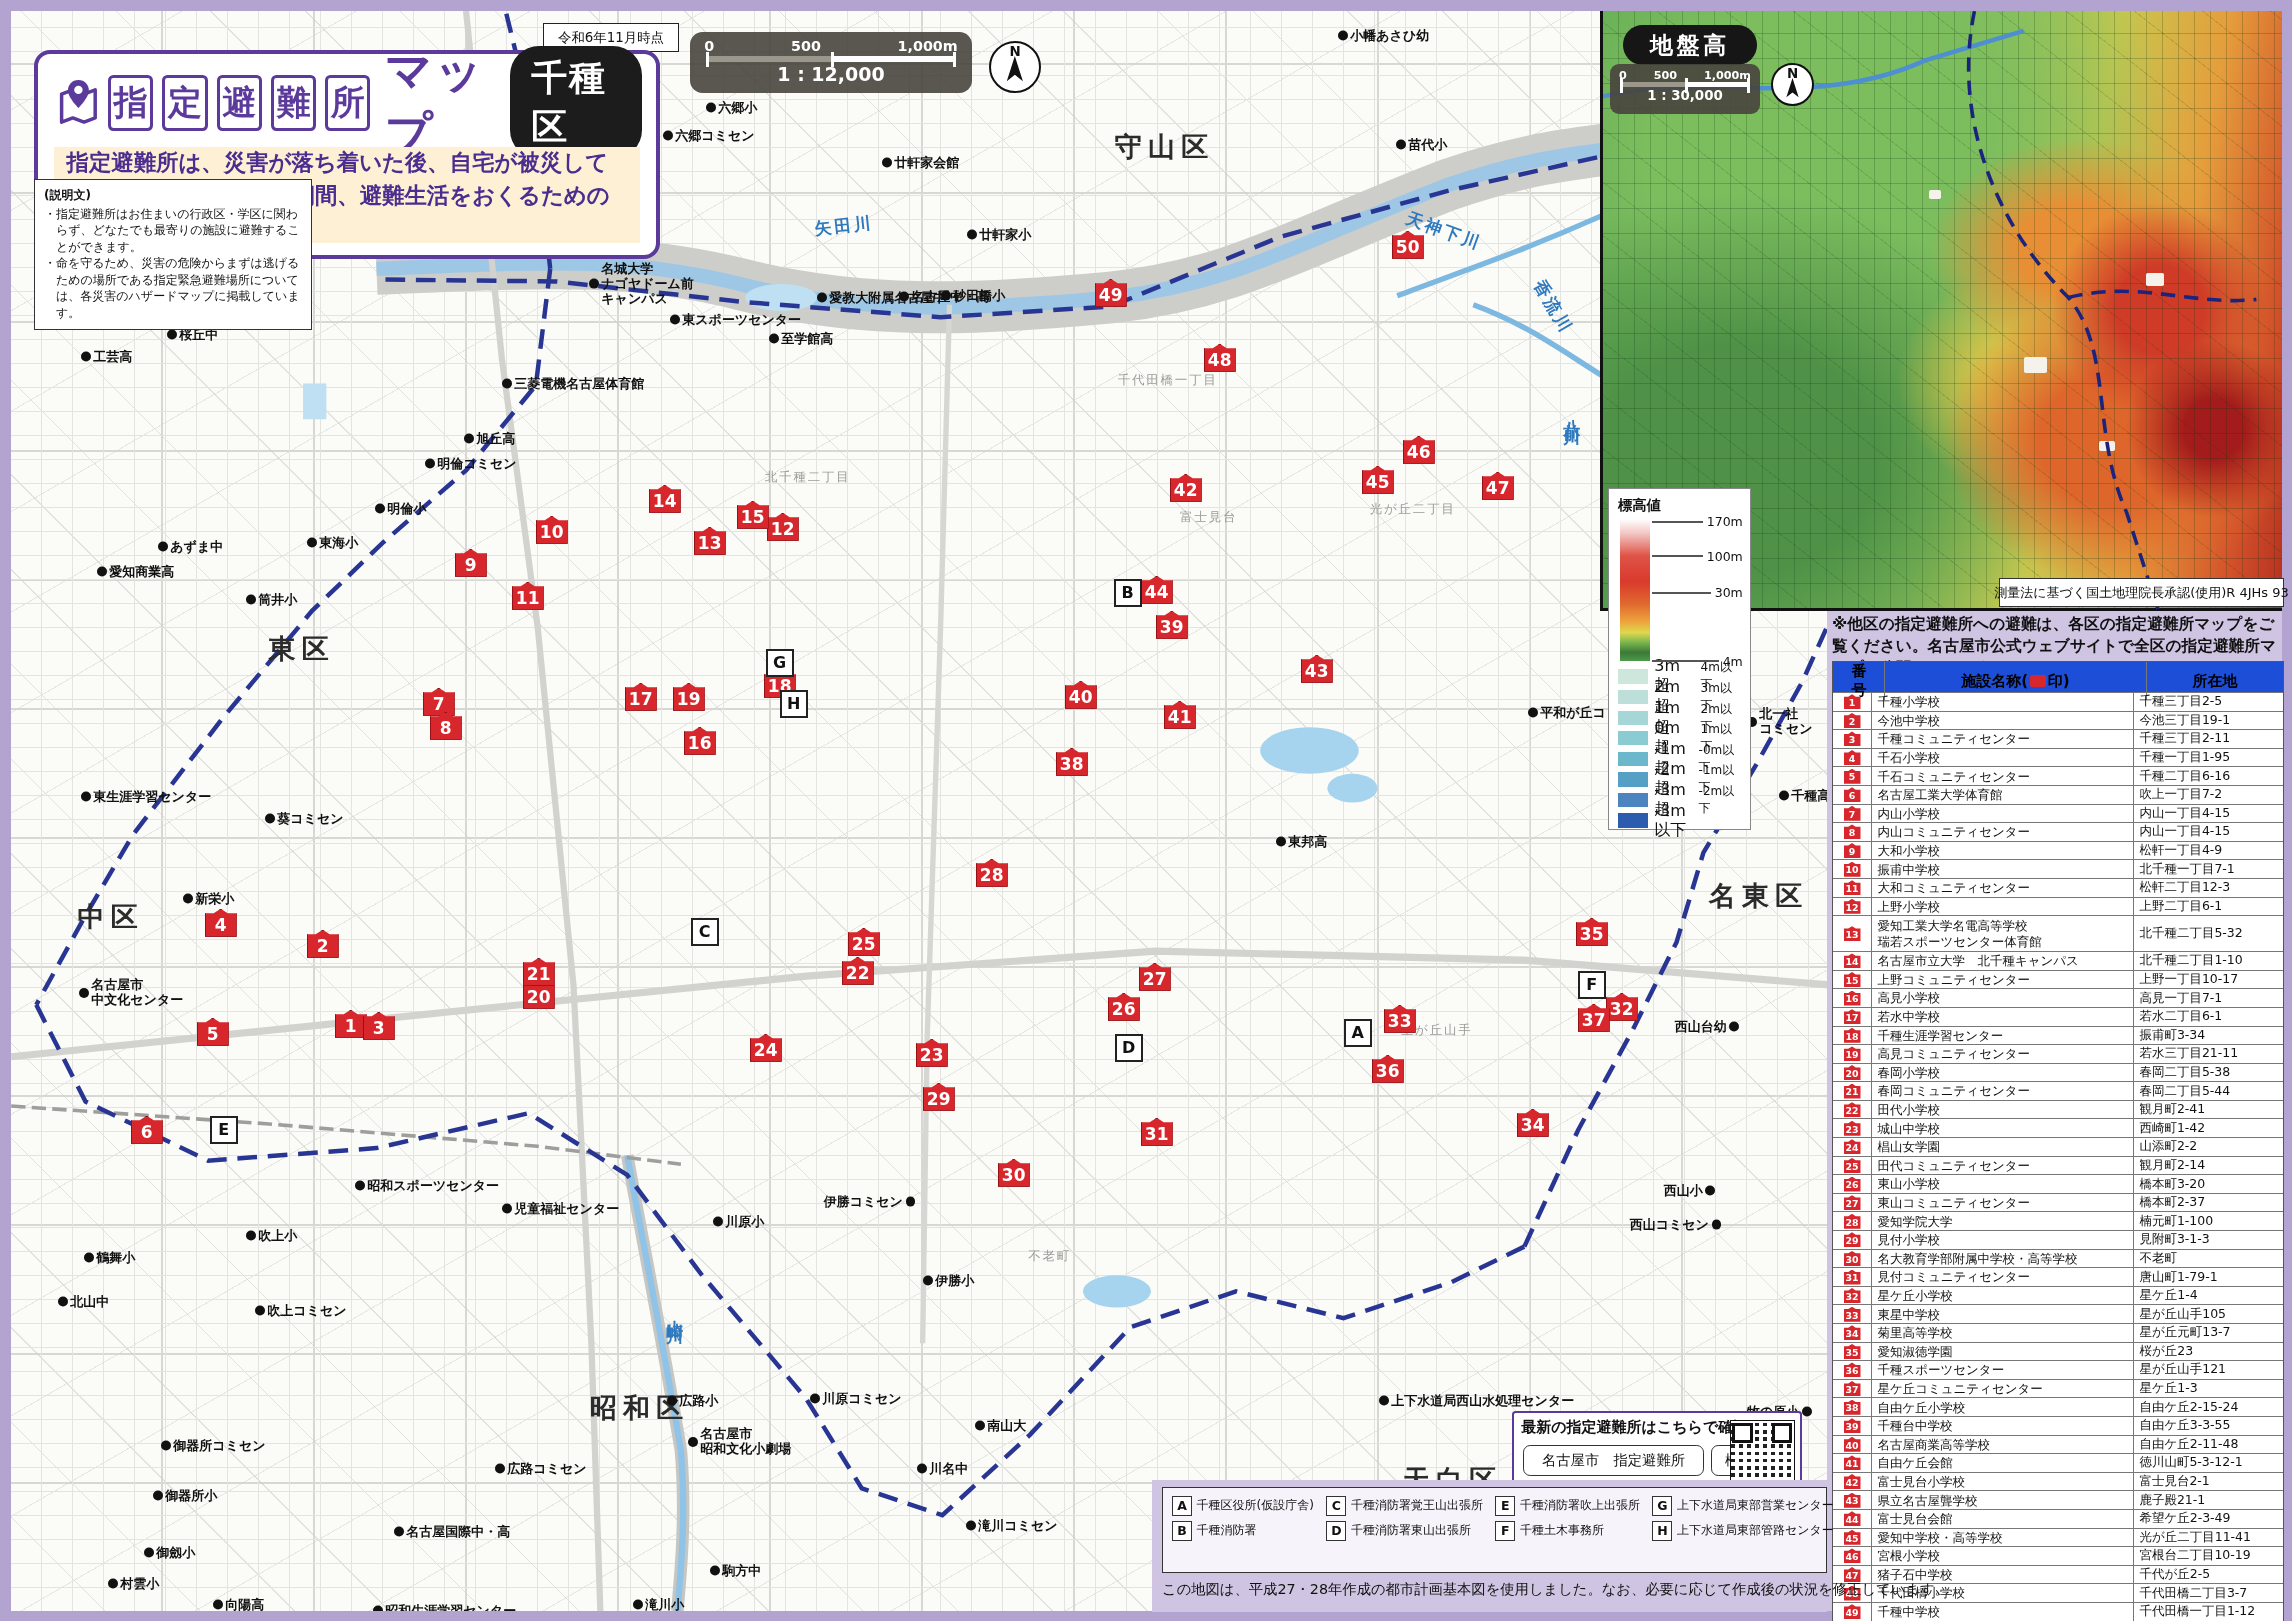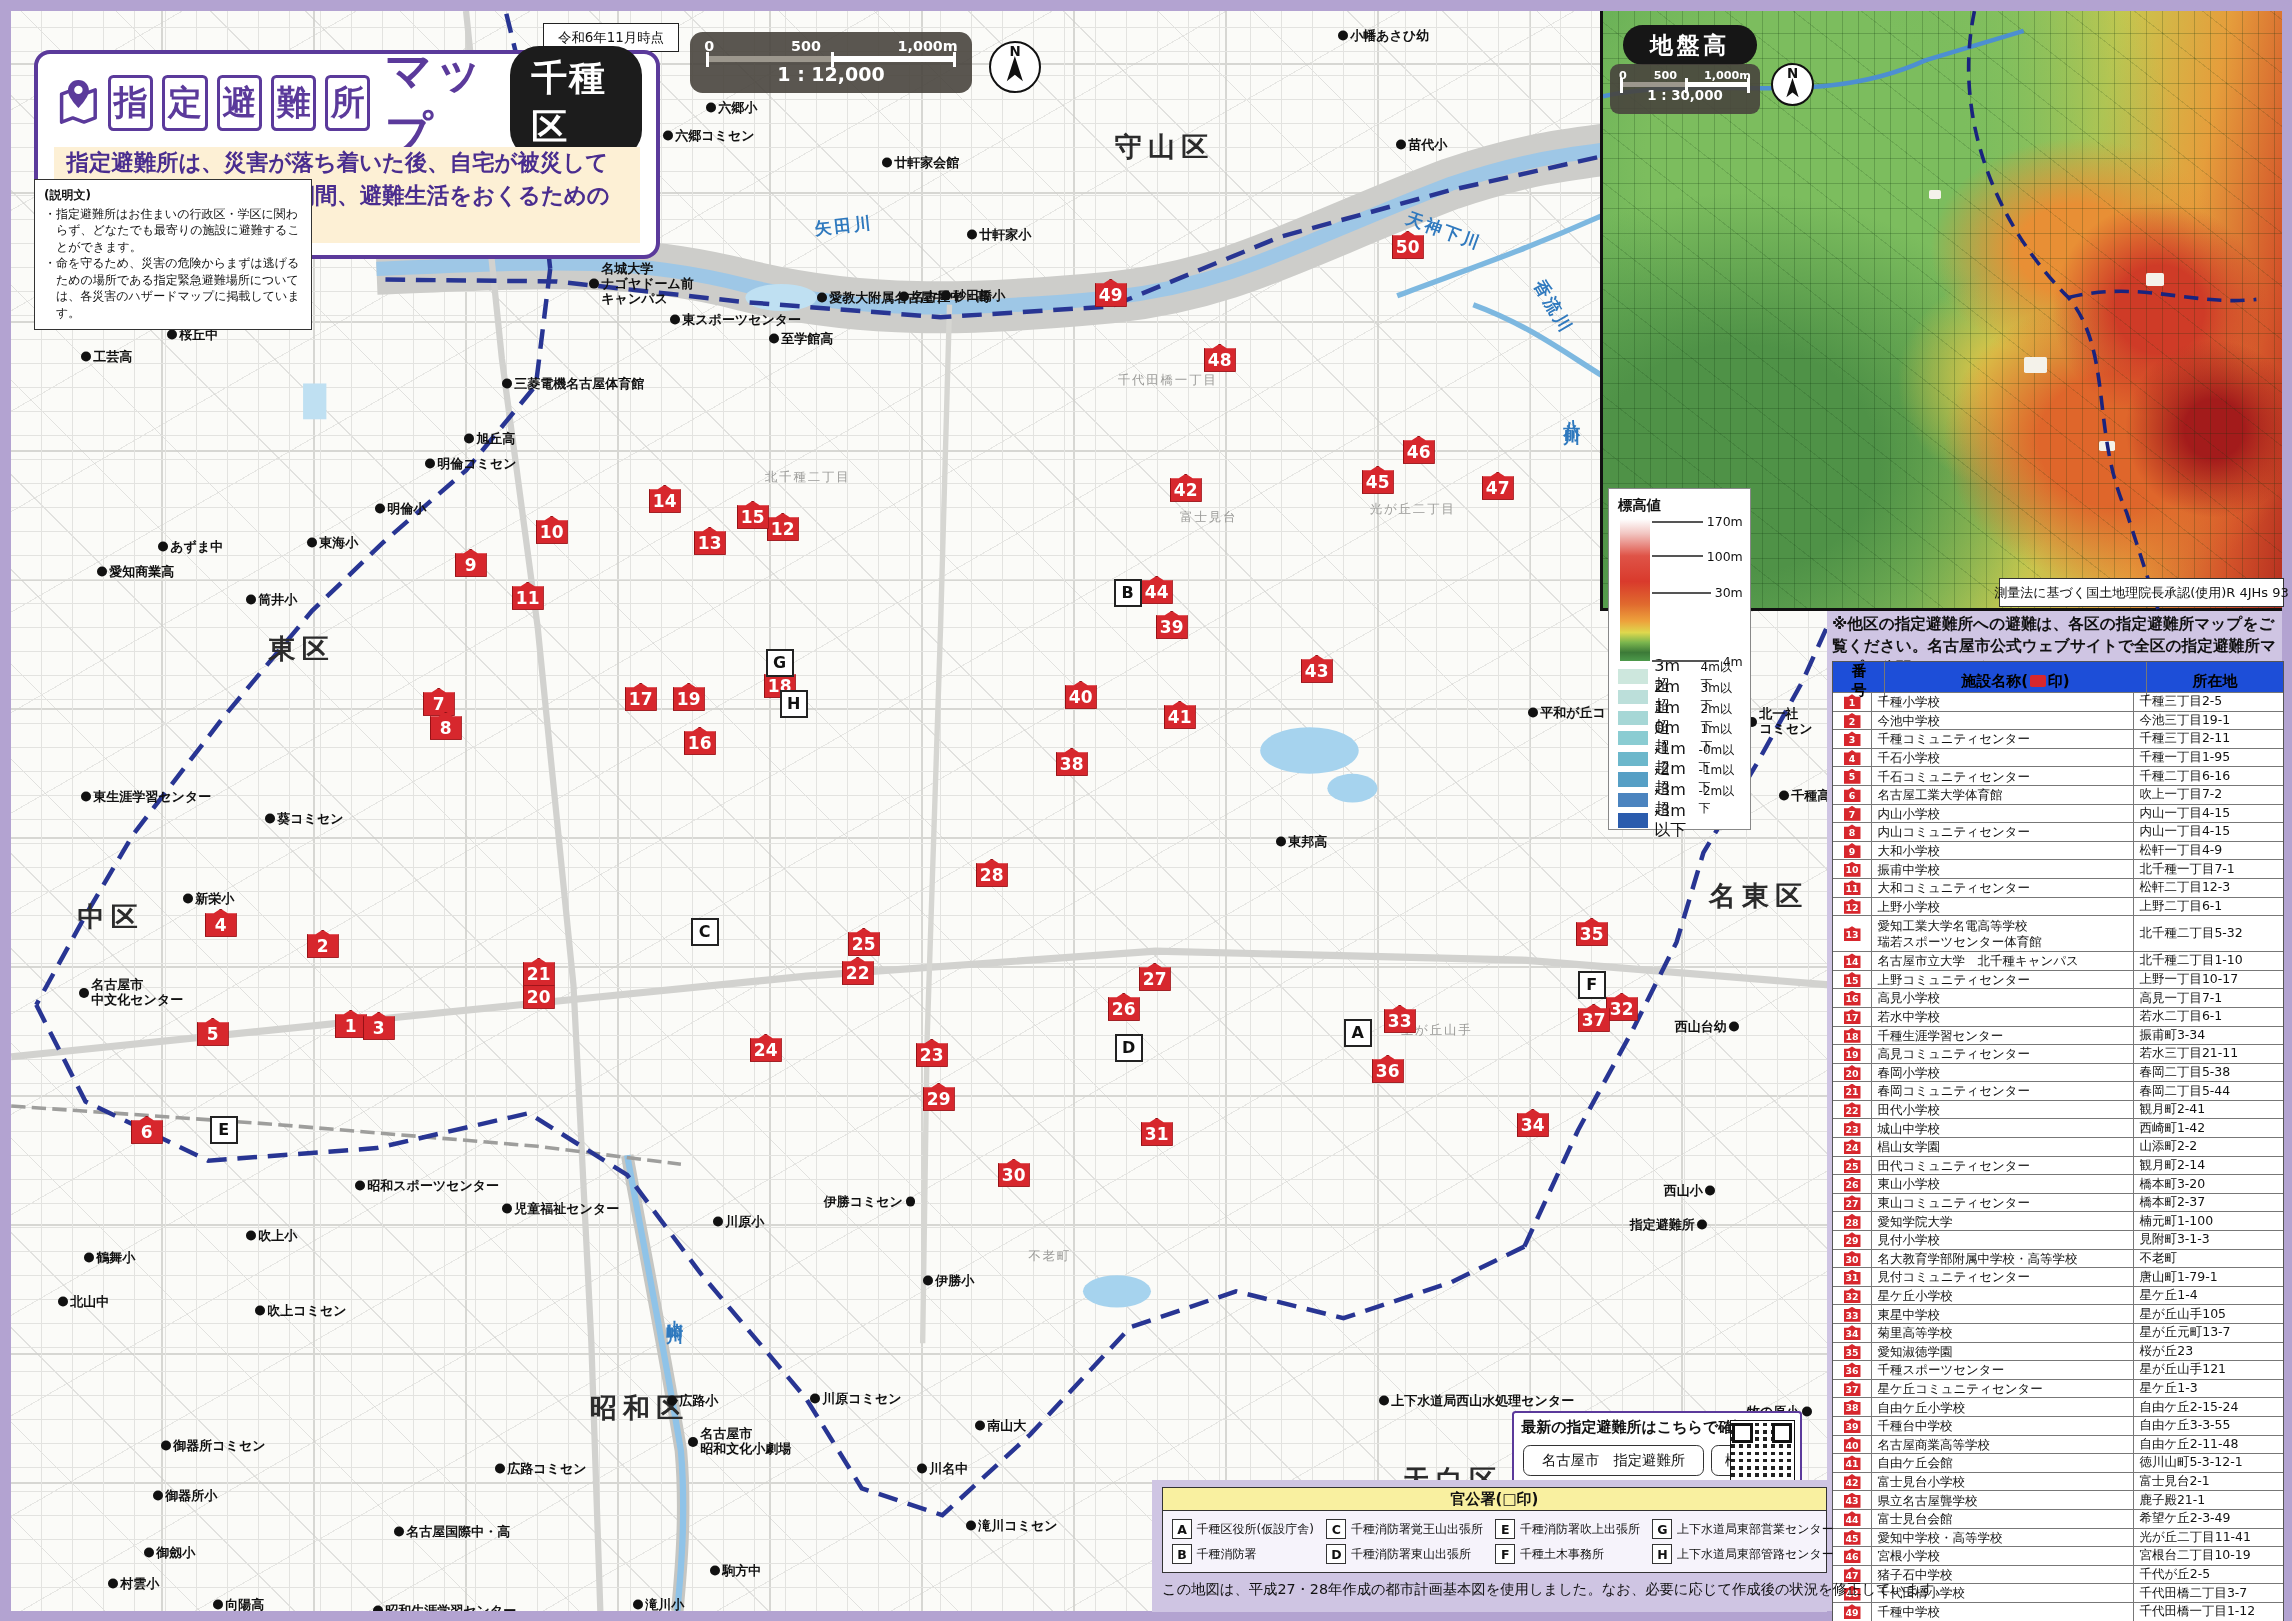--- a/index.html
+++ b/index.html
@@ -247,21 +247,21 @@
         <div class="poi" style="left: 484px; top: 1458px;"><span class="dot"></span><span>広路コミセン</span></div>
         <div class="poi" style="left: 622px; top: 1594px;"><span class="dot"></span><span>滝川小</span></div>
         <div class="poi" style="left: 1265px; top: 831px;"><span class="dot"></span><span>東邦高</span></div>
         <div class="poi" style="left: 1517px; top: 702px;"><span class="dot"></span><span>平和が丘コミセン</span></div>
         <div class="poi" style="left: 1736px; top: 711px;"><span class="dot"></span><span>北一社
 コミセン</span></div>
         <div class="poi" style="left: 1768px; top: 785px;"><span class="dot"></span><span>千種高</span></div>
         <div class="poi" style="left: 1368px; top: 1390px;"><span class="dot"></span><span>上下水道局西山水処理センター</span></div>
         <div class="poi" style="left: 1664px; top: 1016px;"><span>西山台幼</span><span class="dot"></span></div>
         <div class="poi" style="left: 1653px; top: 1180px;"><span>西山小</span><span class="dot"></span></div>
-        <div class="poi" style="left: 1619px; top: 1214px;"><span>指定避難所</span><span class="dot"></span></div>
+        <div class="poi" style="left: 1619px; top: 1214px;"><span>西山コミセン</span><span class="dot"></span></div>
         <div class="poi" style="left: 1736px; top: 1401px;"><span>牧の原小</span><span class="dot"></span></div>
       </div>
     <div id="markers">
         <div class="marker" style="left: 340px; top: 1013px;">
           <span>1</span>
         </div>
         <div class="marker" style="left: 312px; top: 933px;">
           <span>2</span>
         </div>
         <div class="marker" style="left: 368px; top: 1015px;">
@@ -1043,21 +1043,20 @@
 
   <div id="qr-box">
     <div class="qr-t">最新の指定避難所はこちらで確認。</div>
     <div id="qr-search">名古屋市　指定避難所</div>
     <div id="qr-btn">検 索</div>
     <div id="qr-code"></div>
   </div>
 
   <div id="bottom-band"></div>
   <div id="offices">
-    <div class="o-head">官公署(□印)</div>
     <div id="office-grid">
         <div class="office-item">
           <span class="lb">A</span>
           <span>千種区役所(仮設庁舎)</span>
         </div>
         <div class="office-item">
           <span class="lb">B</span>
           <span>千種消防署</span>
         </div>
         <div class="office-item">

